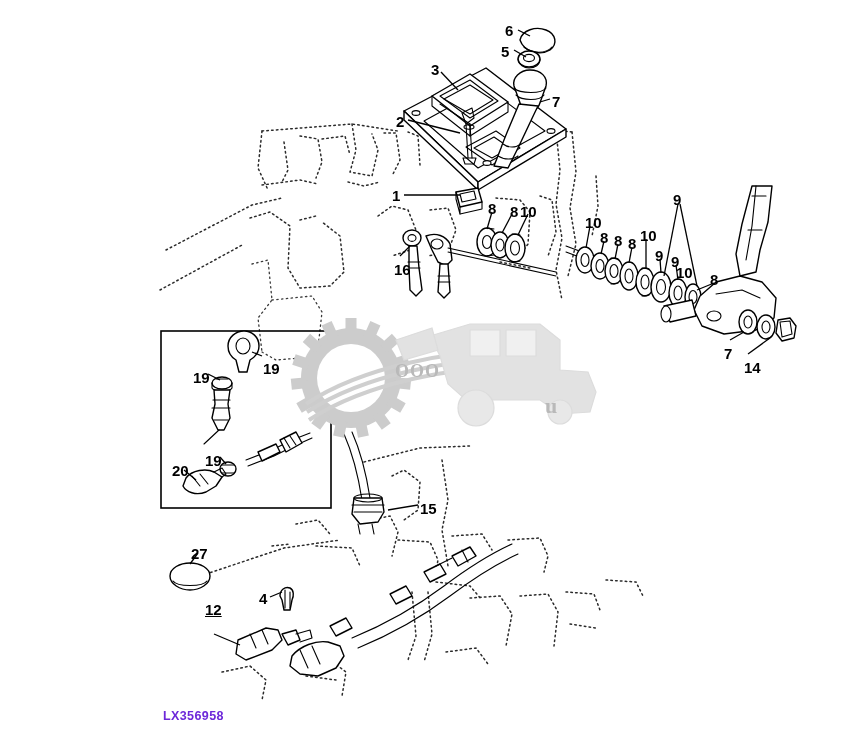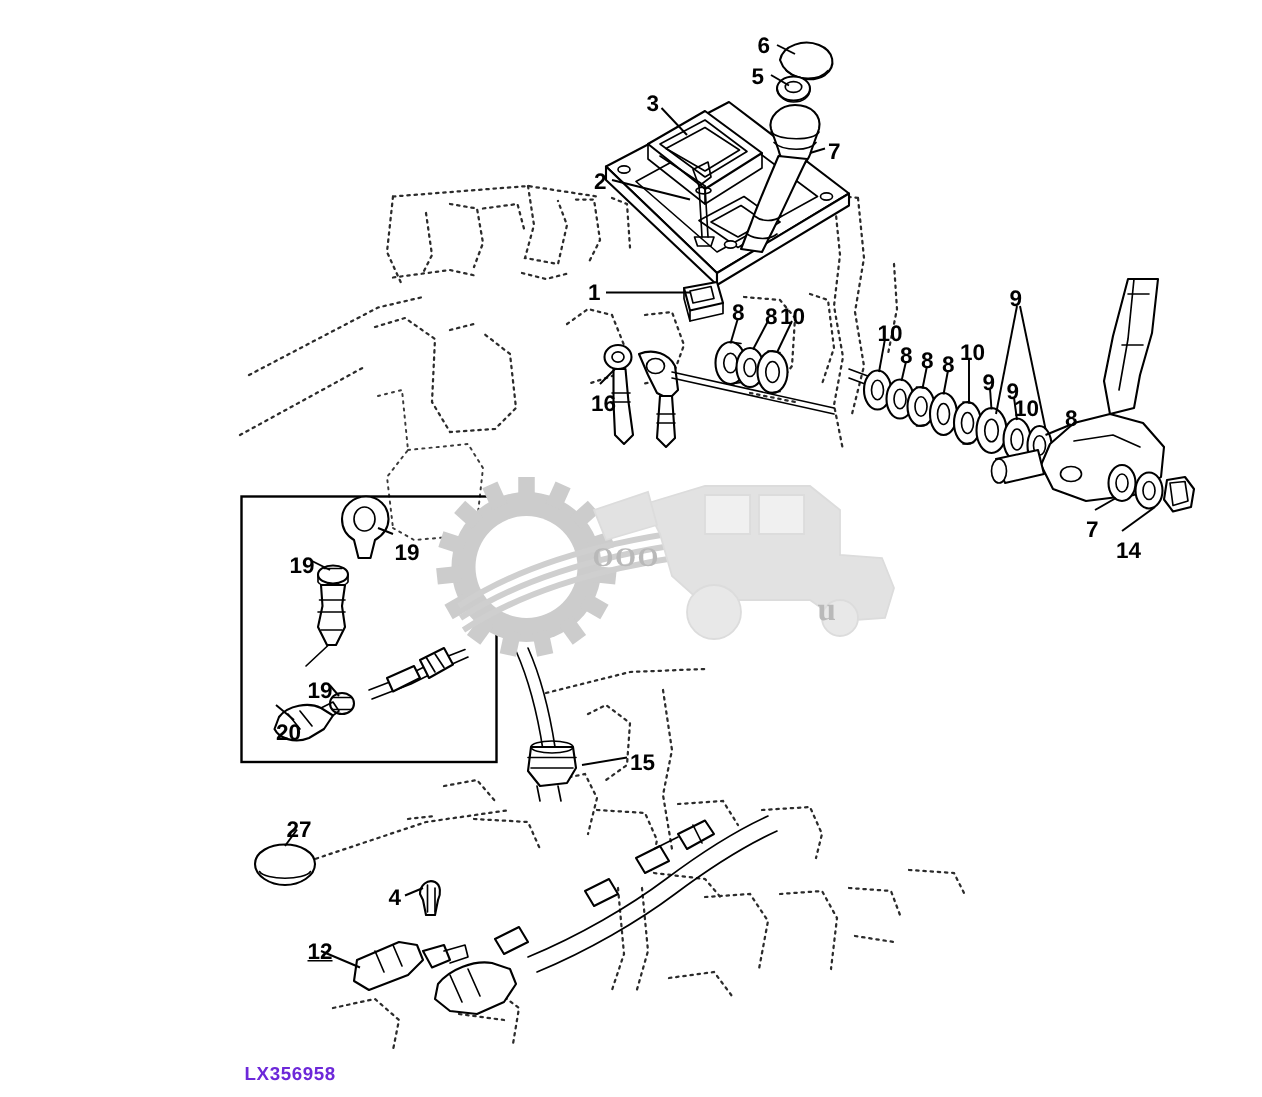--- a/index.html
+++ b/index.html
@@ -470,27 +470,27 @@
       <div class="callout" style="left: 585px; top: 215px;">10</div>
       <div class="callout" style="left: 600px; top: 230px;">8</div>
       <div class="callout" style="left: 614px; top: 233px;">8</div>
       <div class="callout" style="left: 628px; top: 236px;">8</div>
       <div class="callout" style="left: 640px; top: 228px;">10</div>
       <div class="callout" style="left: 655px; top: 248px;">9</div>
       <div class="callout" style="left: 673px; top: 192px;">9</div>
       <div class="callout" style="left: 671px; top: 254px;">9</div>
       <div class="callout" style="left: 676px; top: 265px;">10</div>
       <div class="callout" style="left: 710px; top: 272px;">8</div>
-      <div class="callout" style="left: 205px; top: 627px; text-decoration: underline;">12</div>
+      <div class="callout" style="left: 205px; top: 602px; text-decoration: underline;">12</div>
       <div class="callout" style="left: 420px; top: 501px;">15</div>
       <div class="callout" style="left: 744px; top: 360px;">14</div>
       <div class="callout" style="left: 724px; top: 346px;">7</div>
       <div class="callout" style="left: 394px; top: 262px;">16</div>
       <div class="callout" style="left: 263px; top: 361px;">19</div>
       <div class="callout" style="left: 193px; top: 370px;">19</div>
       <div class="callout" style="left: 205px; top: 453px;">19</div>
-      <div class="callout" style="left: 184px; top: 463px; margin-top: 18px;">20</div>
+      <div class="callout" style="left: 172px; top: 463px;">20</div>
       <div class="callout" style="left: 191px; top: 546px;">27</div>
     </div>
 
   <div class="partcode">LX356958</div>
 
 </div>
 
 </body></html>

